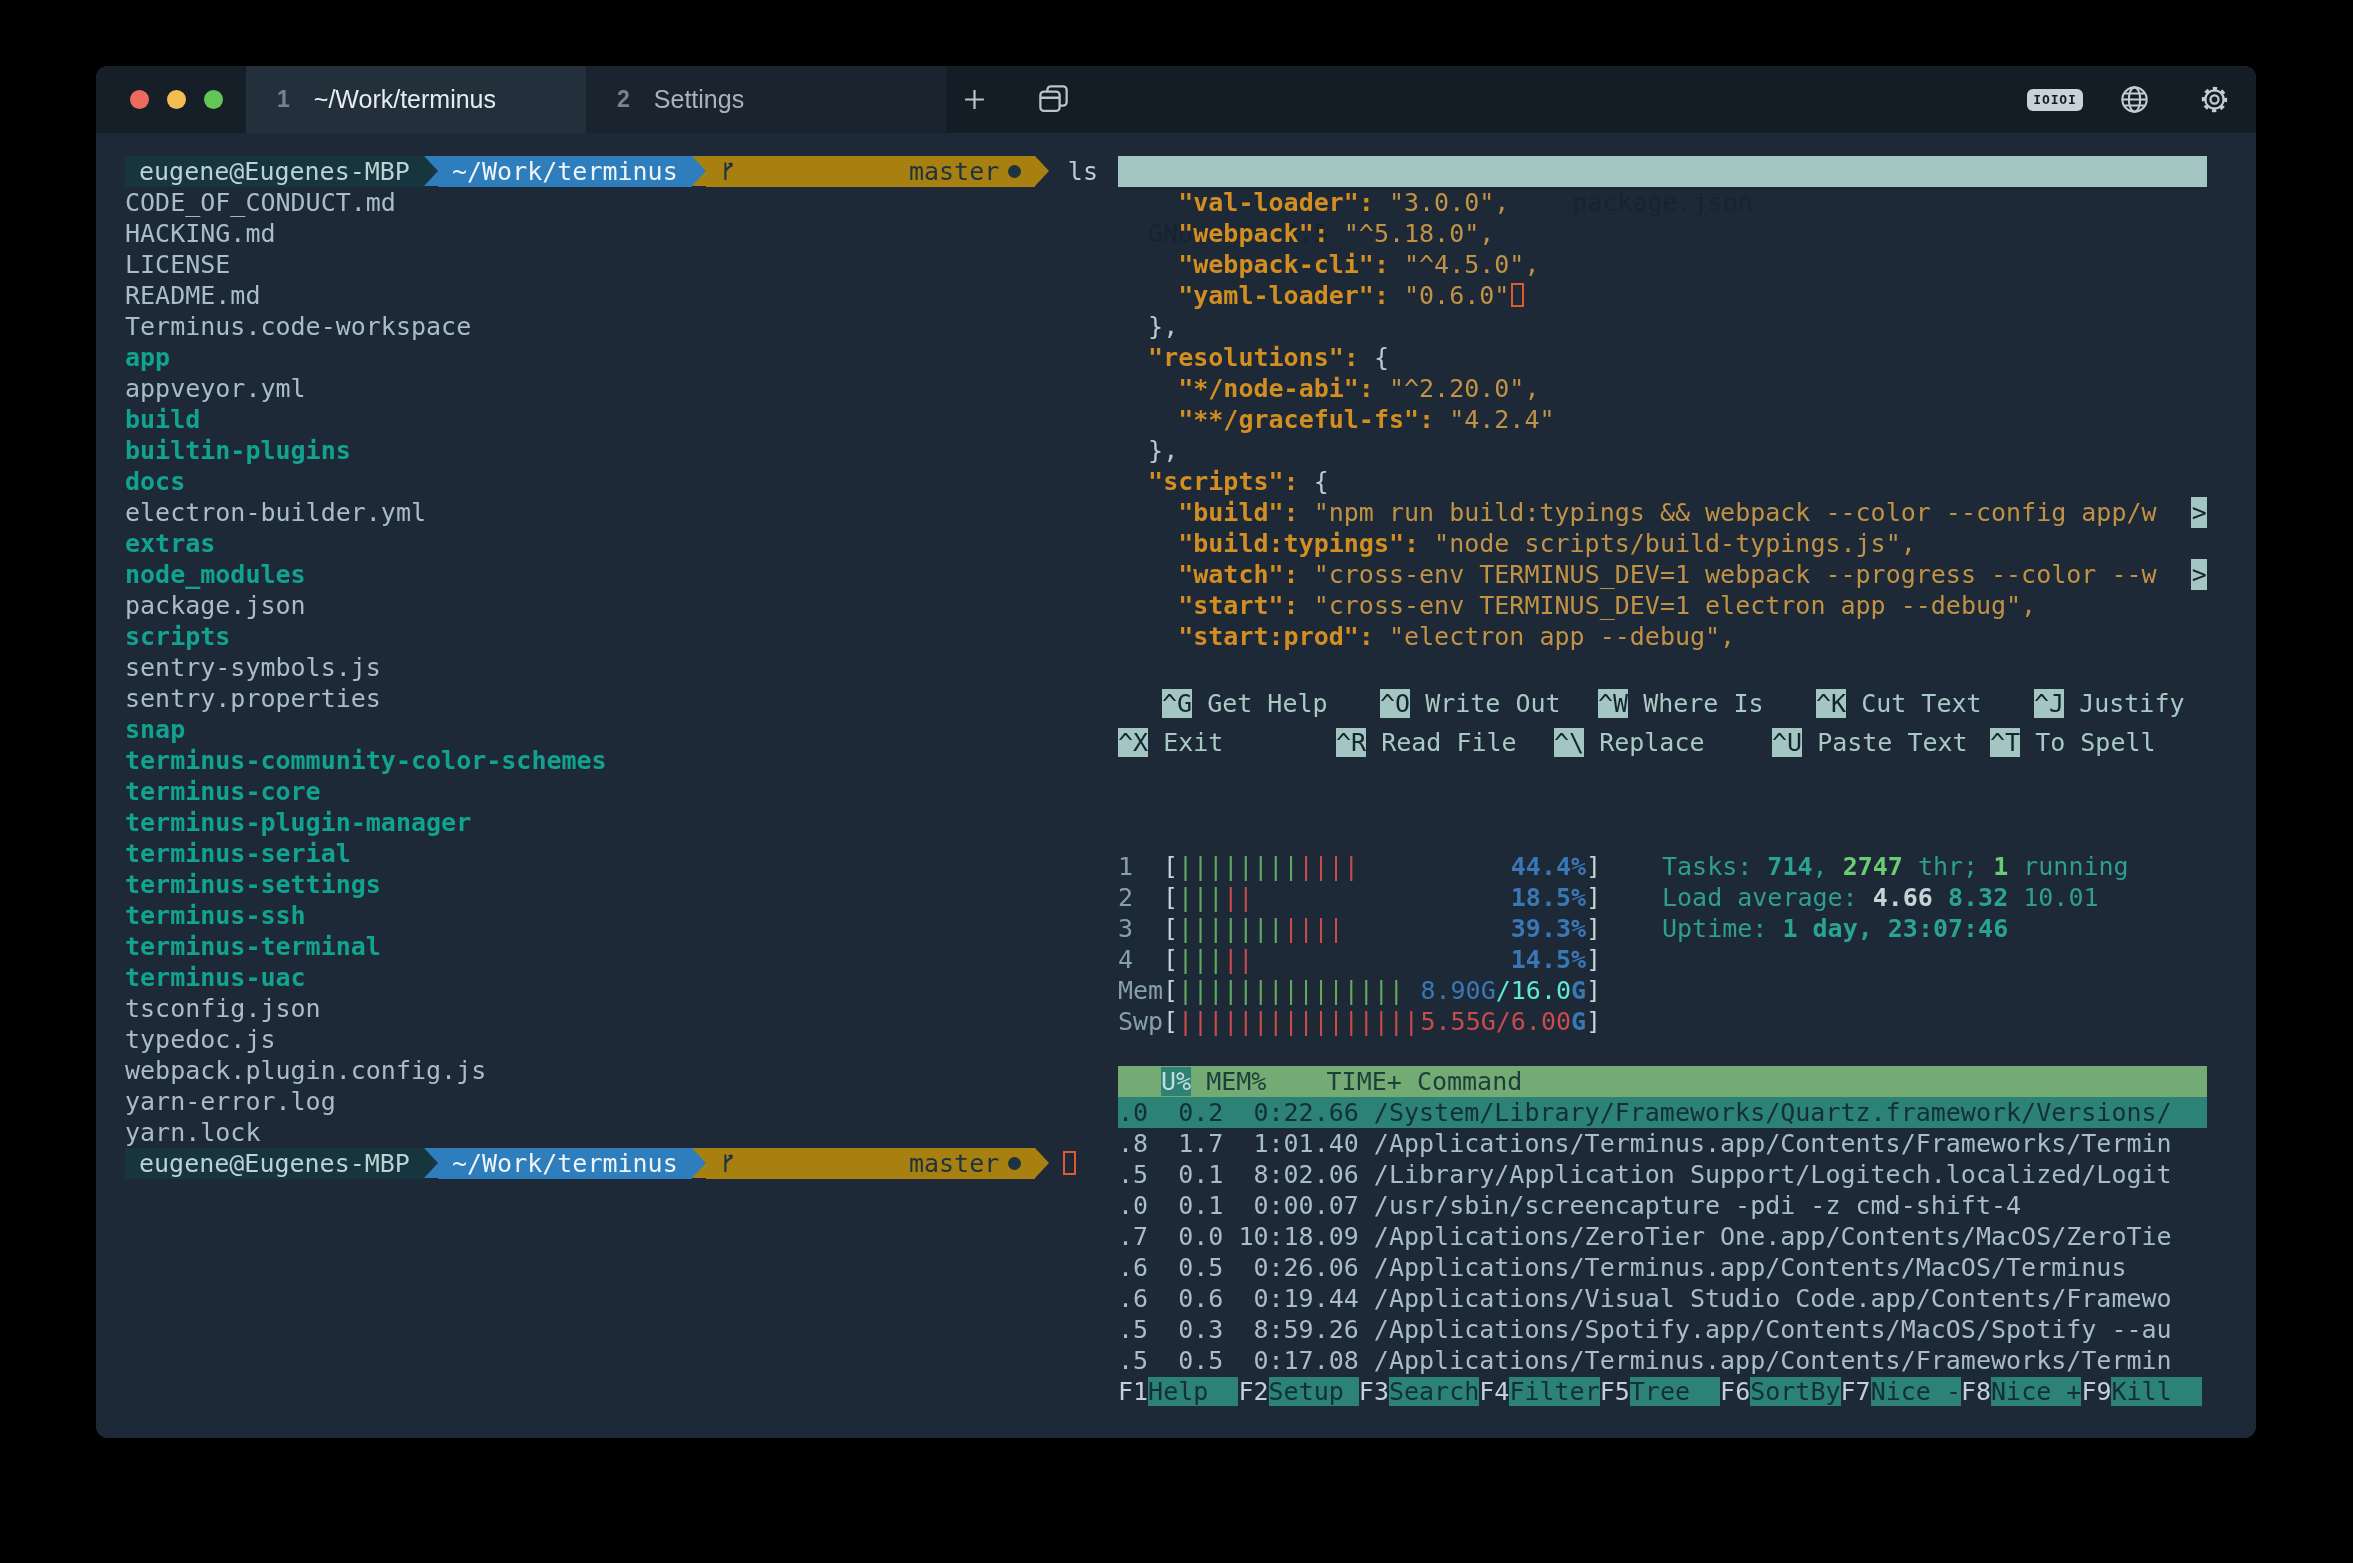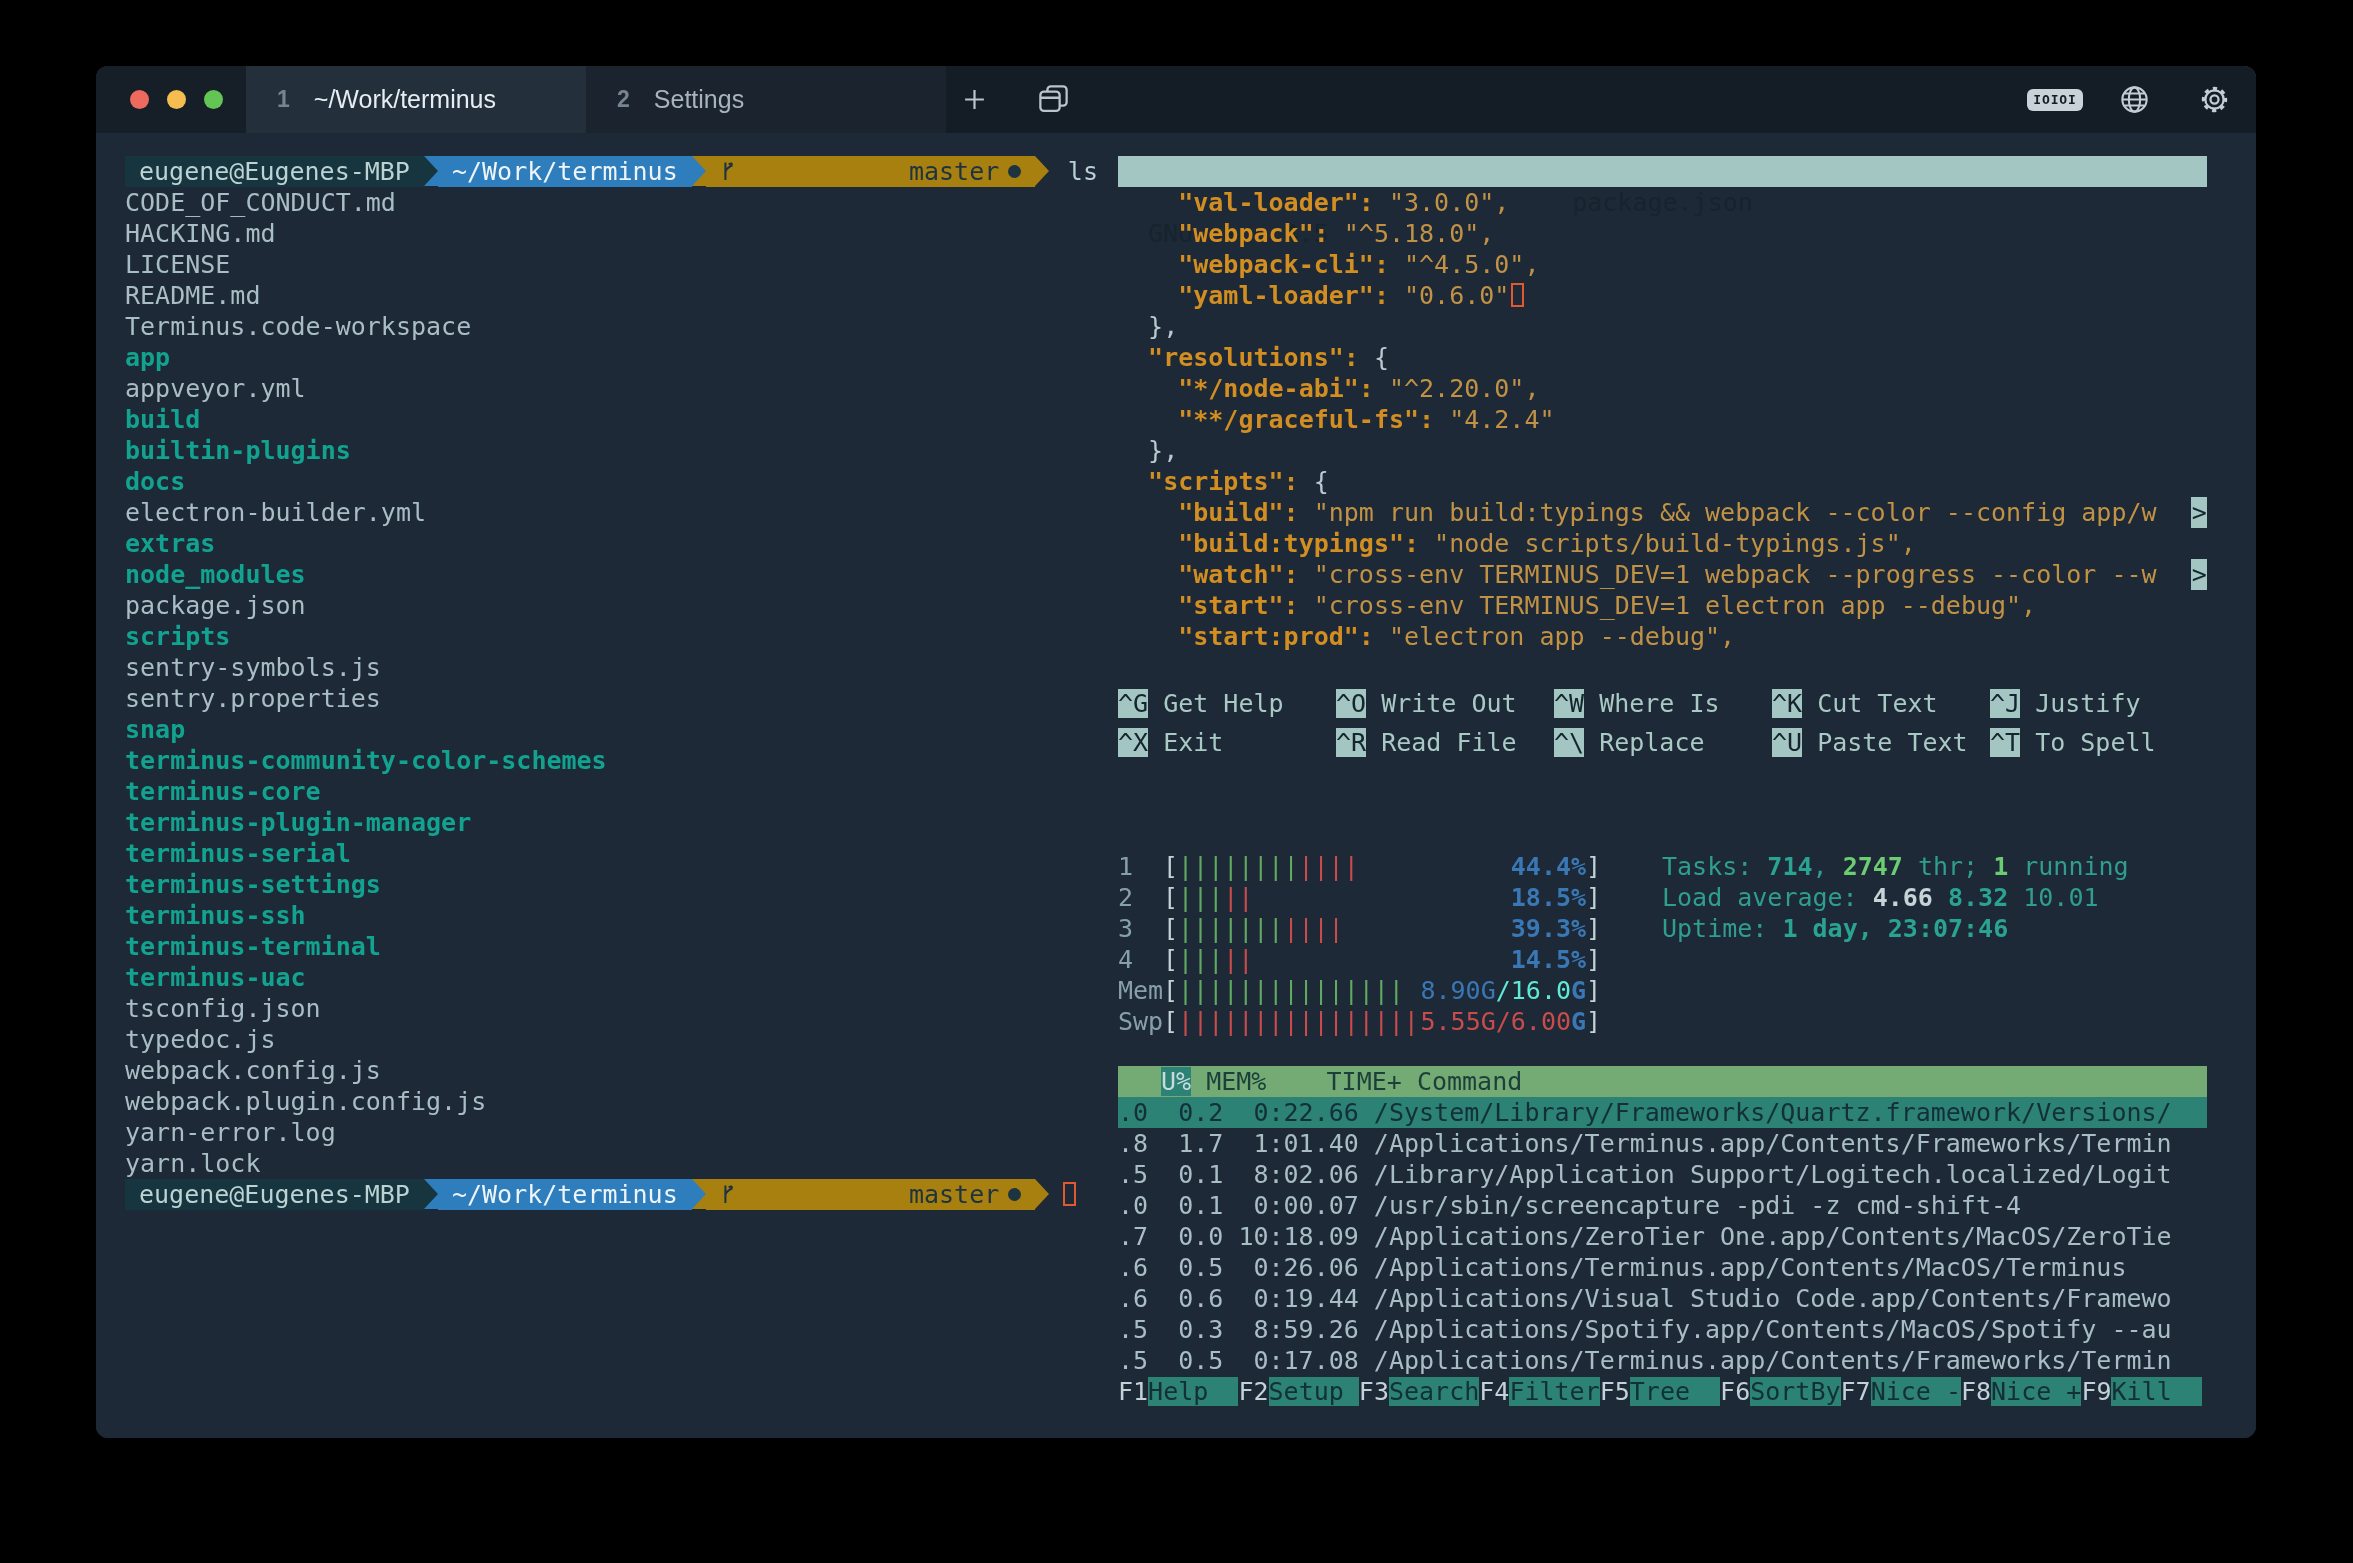--- a/index.html
+++ b/index.html
@@ -208,21 +208,20 @@
           <div class="fline dir">terminus-community-color-schemes</div>
           <div class="fline dir">terminus-core</div>
           <div class="fline dir">terminus-plugin-manager</div>
           <div class="fline dir">terminus-serial</div>
           <div class="fline dir">terminus-settings</div>
           <div class="fline dir">terminus-ssh</div>
           <div class="fline dir">terminus-terminal</div>
           <div class="fline dir">terminus-uac</div>
           <div class="fline file">tsconfig.json</div>
           <div class="fline file">typedoc.js</div>
-          <div class="fline file">webpack.config.js</div>
           <div class="fline file">webpack.plugin.config.js</div>
           <div class="fline file">yarn-error.log</div>
           <div class="fline file">yarn.lock</div>
         </div>
 
       <div class="prompt-line">
         <span class="pseg seg-user"><span>eugene@Eugenes-MBP</span></span>
         <span class="parrow a1"></span>
         <span class="pseg seg-path"><span>~/Work/terminus</span></span>
         <span class="parrow a2"></span>
@@ -254,21 +253,21 @@
           <div class="tline"><span>    </span><span class="k">"*/node-abi":</span><span> </span><span class="v">"^2.20.0",</span></div>
           <div class="tline"><span>    </span><span class="k">"**/graceful-fs":</span><span> </span><span class="v">"4.2.4"</span></div>
           <div class="tline"><span>  </span><span class="p">},</span></div>
           <div class="tline"><span>  </span><span class="k">"scripts":</span><span> </span><span class="p">{</span></div>
           <div class="tline"><span>    </span><span class="k">"build":</span><span> </span><span class="v">"npm run build:typings &amp;&amp; webpack --color --config app/w</span><span class="nano-more">&gt;</span></div>
           <div class="tline"><span>    </span><span class="k">"build:typings":</span><span> </span><span class="v">"node scripts/build-typings.js",</span></div>
           <div class="tline"><span>    </span><span class="k">"watch":</span><span> </span><span class="v">"cross-env TERMINUS_DEV=1 webpack --progress --color --w</span><span class="nano-more">&gt;</span></div>
           <div class="tline"><span>    </span><span class="k">"start":</span><span> </span><span class="v">"cross-env TERMINUS_DEV=1 electron app --debug",</span></div>
           <div class="tline"><span>    </span><span class="k">"start:prod":</span><span> </span><span class="v">"electron app --debug",</span></div>
         </div>
-      <div class="nano-shortcuts" id="nano-sc1" style="margin-top:36px;">
+      <div class="nano-shortcuts" id="nano-sc1" style="margin-top:36px;margin-left:44px;">
           <span class="nsc"><span class="nkey">^G</span><span class="nlabel"> Get Help</span></span>
           <span class="nsc"><span class="nkey">^O</span><span class="nlabel"> Write Out</span></span>
           <span class="nsc"><span class="nkey">^W</span><span class="nlabel"> Where Is</span></span>
           <span class="nsc"><span class="nkey">^K</span><span class="nlabel"> Cut Text</span></span>
           <span class="nsc"><span class="nkey">^J</span><span class="nlabel"> Justify</span></span>
         </div>
       <div class="nano-shortcuts" id="nano-sc2" style="margin-top:8px;">
           <span class="nsc"><span class="nkey">^X</span><span class="nlabel"> Exit</span></span>
           <span class="nsc"><span class="nkey">^R</span><span class="nlabel"> Read File</span></span>
           <span class="nsc"><span class="nkey">^\</span><span class="nlabel"> Replace</span></span>

